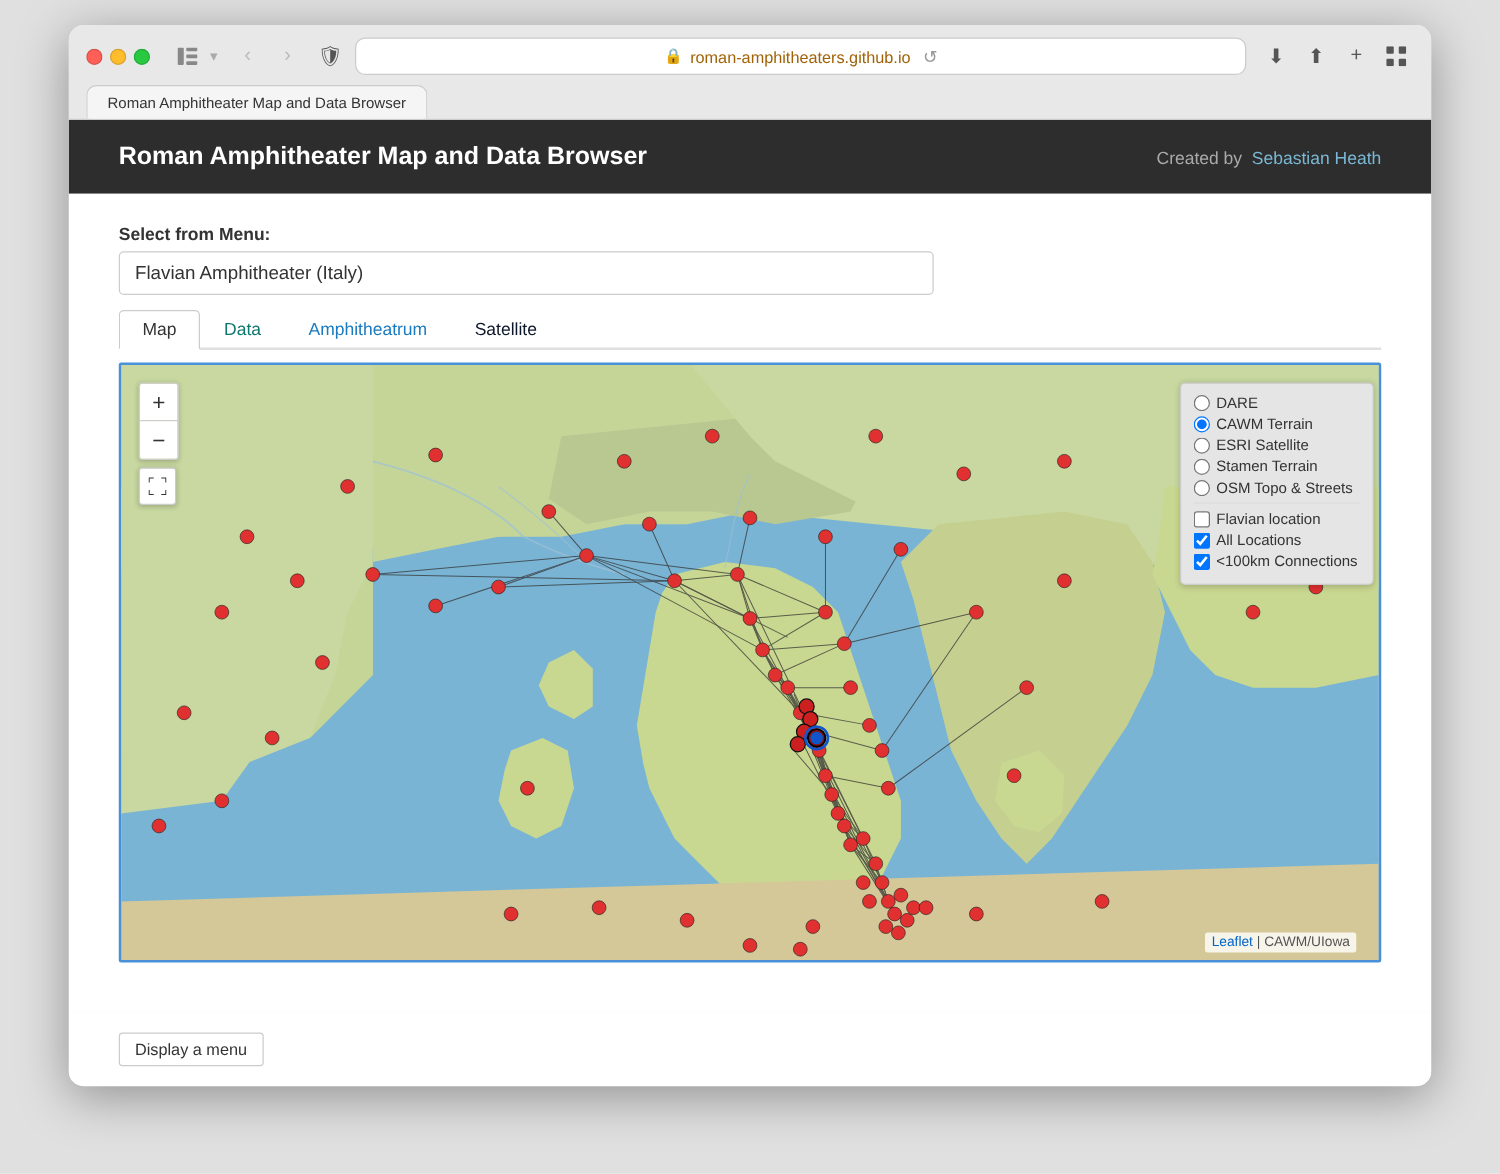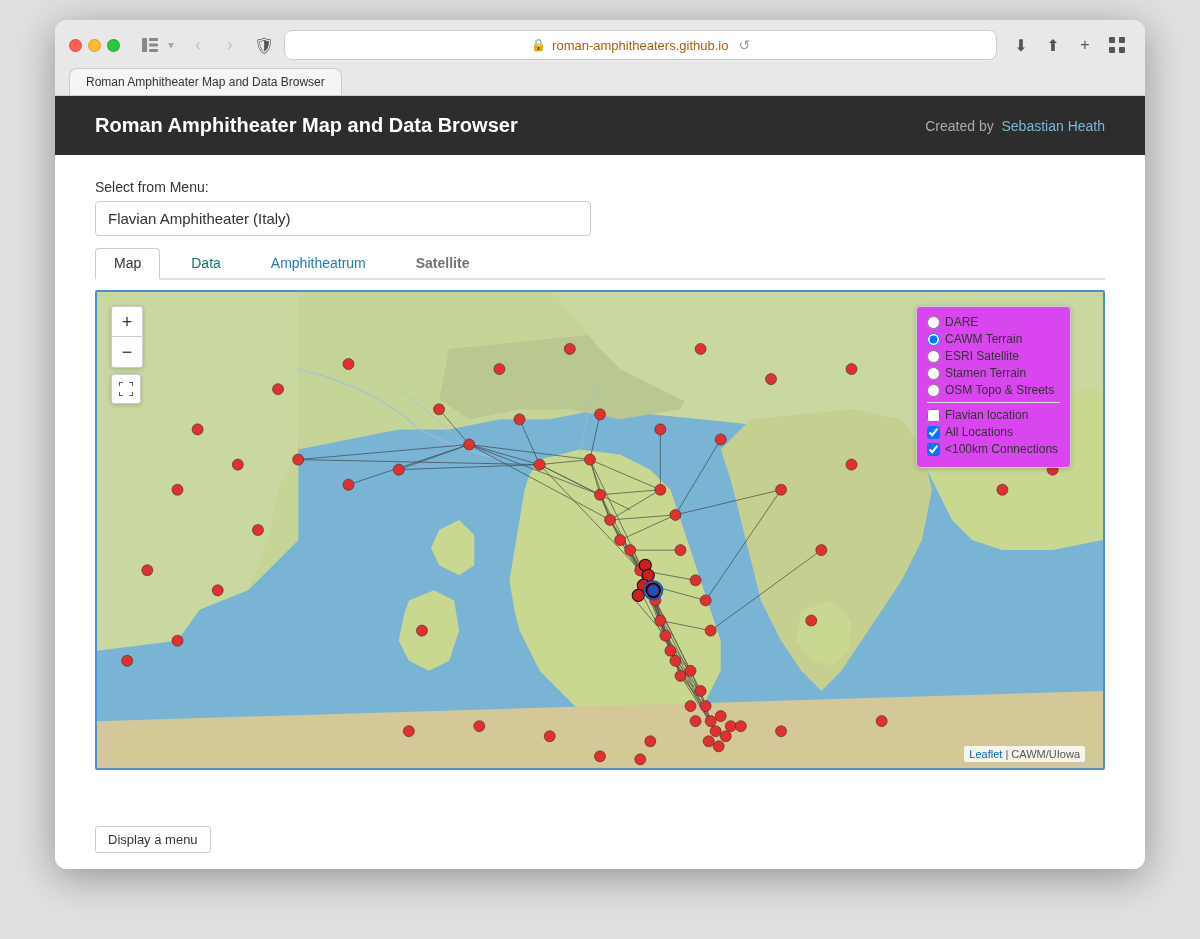--- a/index.html
+++ b/index.html
@@ -185,36 +185,37 @@
     
     .app-content {
       background: white;
       padding: 24px 40px 40px 40px;
     }
 
     .select-label {
       font-size: 14px;
       color: #333;
       margin-bottom: 6px;
+      font-weight: bold;
     }
 
     .select-input {
-      width: 496px;
+      width: 652px;
       border: 1px solid #ccc;
       border-radius: 4px;
       padding: 8px 12px;
       font-size: 15px;
       color: #333;
       background: white;
       margin-bottom: 12px;
     }
 
     .tab-bar {
       display: flex;
-      gap: 12px;
+      gap: 0;
       border-bottom: 2px solid #e0e0e0;
       margin-bottom: 10px;
     }
 
     .tab-item {
       padding: 6px 18px;
       font-size: 14px;
       cursor: pointer;
       border: 1px solid transparent;
       background: none;
@@ -290,23 +291,23 @@
       display: flex;
       align-items: center;
       justify-content: center;
       box-shadow: 0 1px 4px rgba(0,0,0,0.2);
     }
 
     
     .map-layer-control {
       position: absolute;
       top: 14px;
-      right: 32px;
+      right: 4px;
       z-index: 10;
-      background: #d946ef;
+      background: #e5e5e5;
       border: 1px solid #ccc;
       border-radius: 4px;
       padding: 8px 10px;
       font-size: 12px;
       box-shadow: 0 1px 5px rgba(0,0,0,0.2);
       min-width: 155px;
     }
 
     .layer-option {
       display: flex;
@@ -443,21 +444,21 @@
 
     
     <div class="select-label">Select from Menu:</div>
     <input class="select-input" type="text" value="Flavian Amphitheater (Italy)" style="">
 
     
     <div class="tab-bar">
       <a class="tab-item active" href="#">Map</a>
       <a class="tab-item" href="#" style="color:#0f766e;">Data</a>
       <a class="tab-item" href="#" style="color:#1a7abf;">Amphitheatrum</a>
-      <a class="tab-item" href="#" style="color:#737373;font-weight:bold;">Satellite</a>
+      <a class="tab-item" href="#" style="color:#0f172a;">Satellite</a>
     </div>
 
     
     <div class="map-container">
 
       <svg class="map-svg" viewBox="0 0 1000 480" preserveAspectRatio="xMidYMid slice" xmlns="http://www.w3.org/2000/svg">
 
         <rect width="1000" height="480" fill="#7ab4d4"></rect>
 
         <polygon points="0,0 1000,0 1000,180 800,160 700,140 600,130 500,120 400,130 300,140 200,150 100,160 0,170" fill="#c8d8a0"></polygon>

